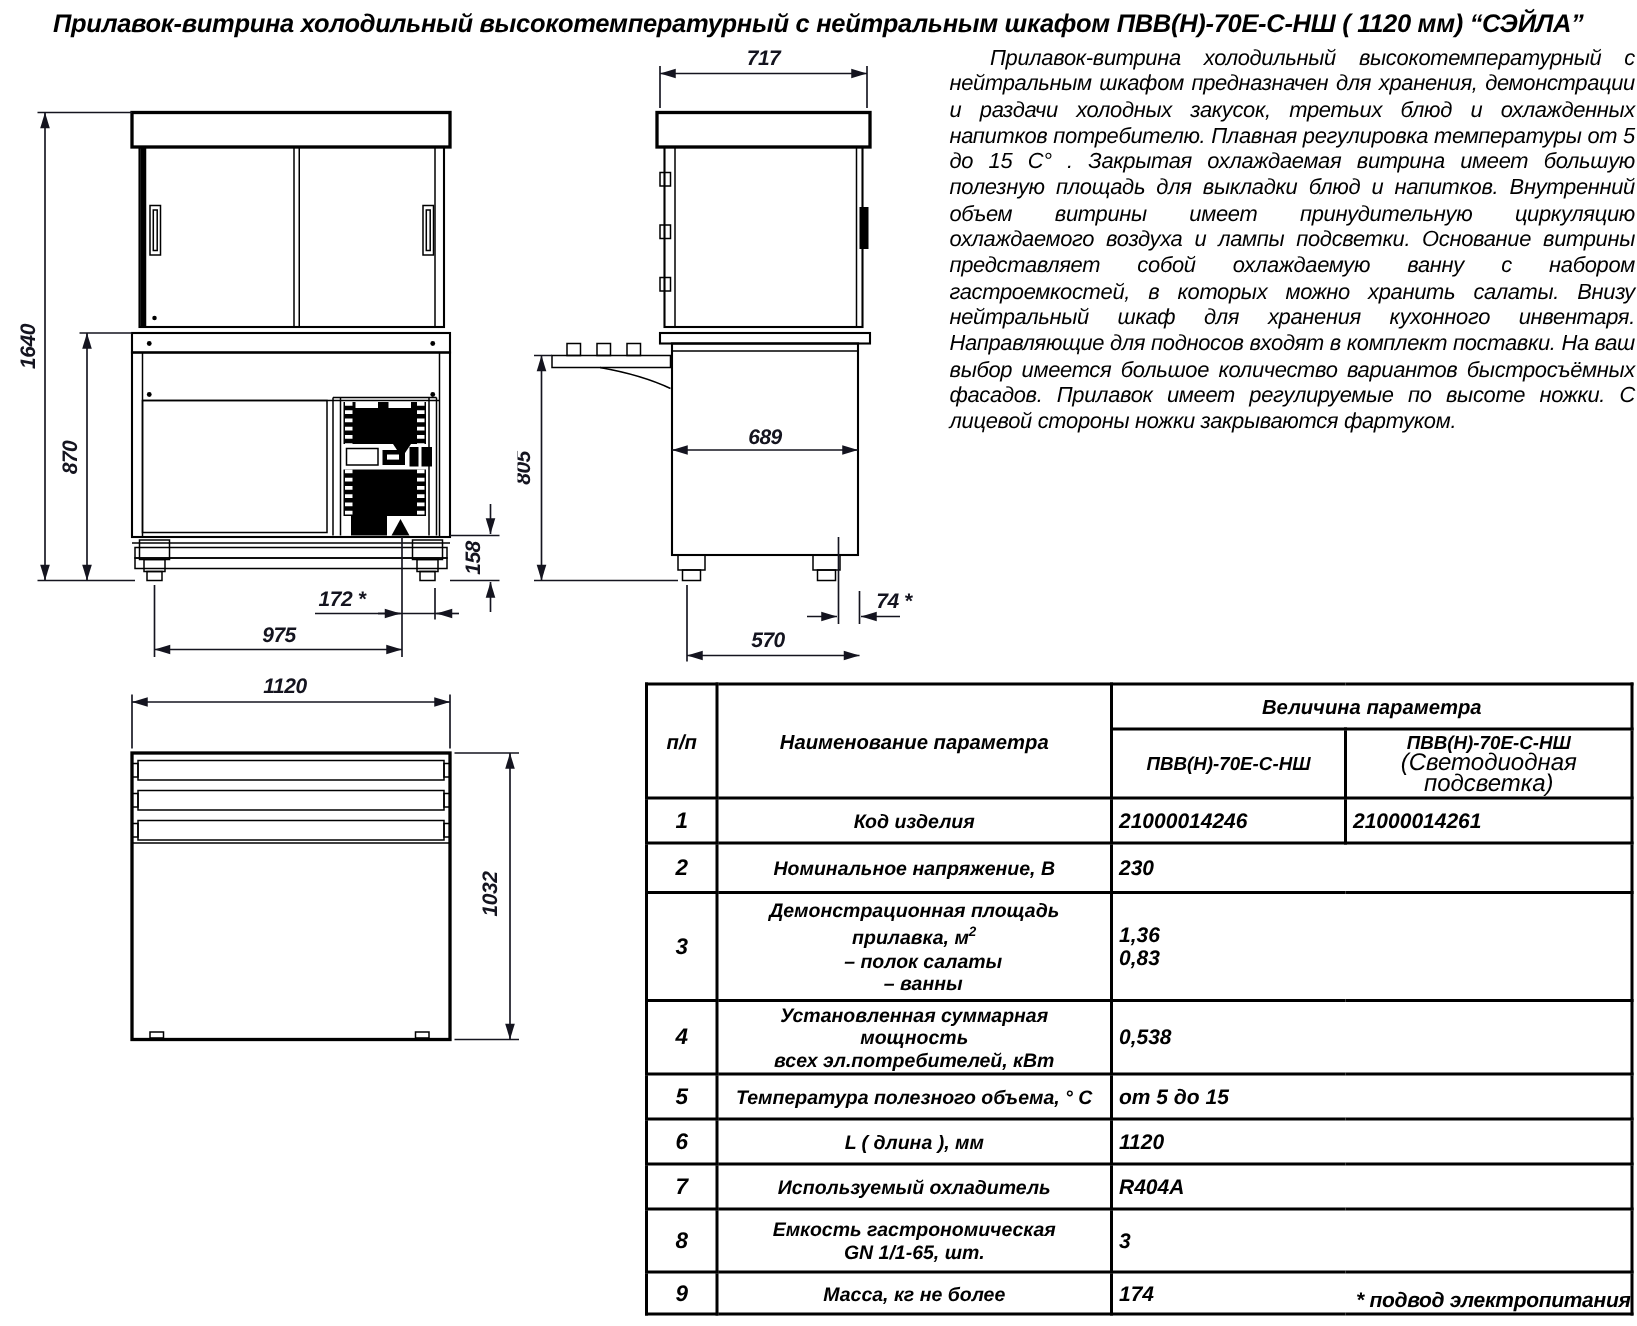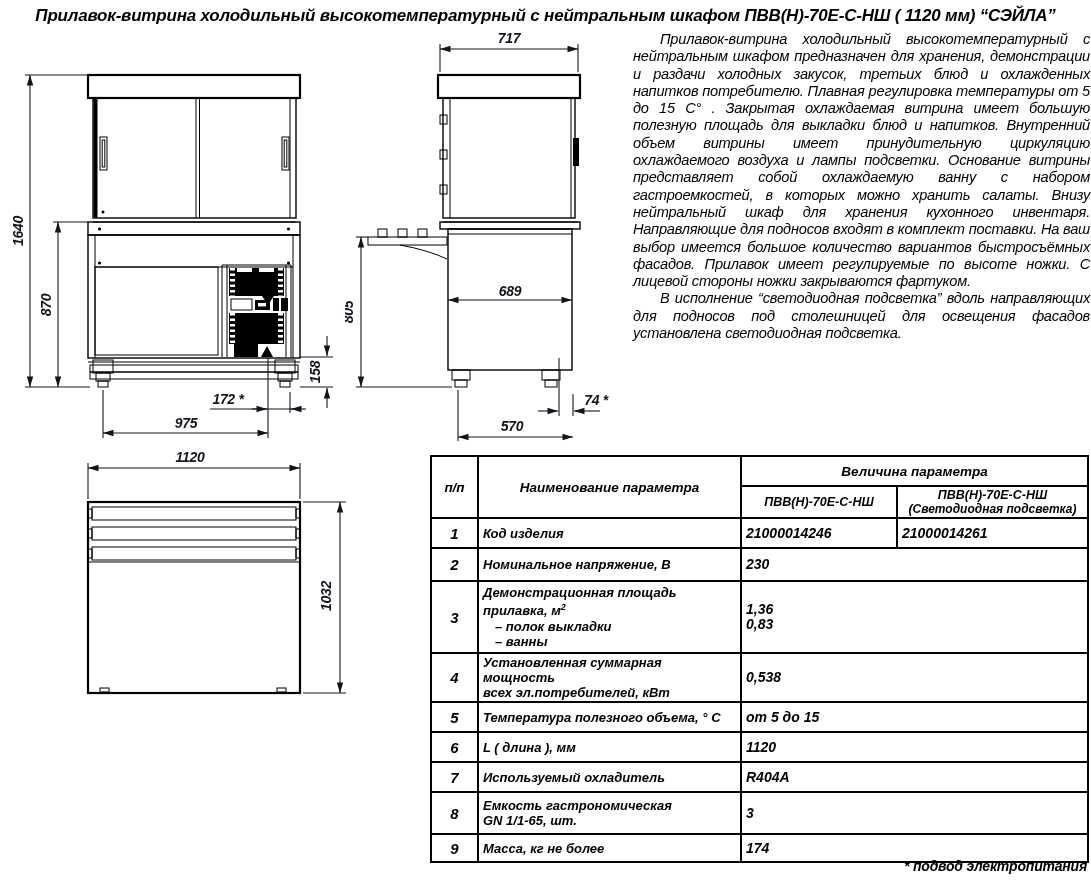--- a/index.html
+++ b/index.html
@@ -25,24 +25,24 @@
   .wht{fill:#fff;stroke:none;}
   .dim{stroke:#14141f;stroke-width:1.1;fill:none;}
   .dtx{font:italic bold 14px "Liberation Sans",sans-serif;fill:#14141f;letter-spacing:-.3px;}
   .spec{
     position:absolute;left:430px;top:455px;width:657px;border-collapse:collapse;
     table-layout:fixed;font:italic bold 13px "Liberation Sans",sans-serif;
   }
   .spec td{border:2px solid #000;padding:1px 4px;vertical-align:middle;overflow:hidden;}
   .hnum,.hname,.hgroup{text-align:center;font-size:13.5px;}
   .numc{text-align:center;font-size:15px;}
-  .namec{text-align:left;padding-left:7px;font-size:13px;line-height:15px;}
+  .namec{text-align:center;padding-left:7px;font-size:13px;line-height:15px;}
   .valc{font-size:14px;line-height:15px;}
   .mdl{text-align:center;font-size:12.5px;line-height:14px;}
-  .mdl .note{display:block;font-weight:bold;font-size:12px;}
+  .mdl .note{display:block;font-weight:normal;font-size:16px;}
   .dash{padding-left:12px;}
   .sup{font-size:9px;vertical-align:super;}
   .vbot{vertical-align:bottom;margin-left:40px;}
   .footnote{
     position:absolute;left:787px;top:858px;width:300px;text-align:right;
     font:italic bold 14px "Liberation Sans",sans-serif;letter-spacing:-.2px;
   }
 </style>
 </head>
 <body>
@@ -241,21 +241,20 @@
       <line x1="303" y1="693" x2="346" y2="693"></line>
       <line x1="340" y1="502" x2="340" y2="693" marker-start="url(#mC)" marker-end="url(#mC)"></line>
     </g>
     <text class="dtx" x="190" y="462" text-anchor="middle">1120</text>
     <text class="dtx" x="331" y="596" text-anchor="middle" transform="rotate(-90 331 596)">1032</text>
   </g>
 </svg>
 
 <div class="desc">
   <p>Прилавок-витрина холодильный высокотемпературный с нейтральным шкафом предназначен для хранения, демонстрации и раздачи холодных закусок, третьих блюд и охлажденных напитков потребителю. Плавная регулировка температуры от 5 до 15 С° . Закрытая охлаждаемая витрина имеет большую полезную площадь для выкладки блюд и напитков. Внутренний объем витрины имеет принудительную циркуляцию охлаждаемого воздуха и лампы подсветки. Основание витрины представляет собой охлаждаемую ванну с набором гастроемкостей, в которых можно хранить салаты. Внизу нейтральный шкаф для хранения кухонного инвентаря. Направляющие для подносов входят в комплект поставки. На ваш выбор имеется большое количество вариантов быстросъёмных фасадов. Прилавок имеет регулируемые по высоте ножки.  С лицевой стороны ножки закрываются фартуком.</p>
-  <p>В исполнение “светодиодная подсветка” вдоль направляющих для подносов под столешницей для освещения фасадов установлена светодиодная подсветка.</p>
 </div>
 
 <table class="spec">
   <colgroup>
     <col style="width:47px">
       <col style="width:263px">
       <col style="width:156px">
       <col style="width:191px">
   </colgroup>
   <tbody>
@@ -283,21 +282,21 @@
       <td class="numc">2</td>
       <td class="namec">Номинальное напряжение, В</td>
       <td class="valc" colspan="2">230</td>
     </tr>
 
     <tr style="height:72px">
       <td class="numc">3</td>
       <td class="namec">
         <div>Демонстрационная площадь</div>
         <div><span>прилавка, м</span><span class="sup">2</span></div>
-        <div class="dash">– полок выкладки</div>
+        <div class="dash">– полок салаты</div>
         <div class="dash">– ванны</div>
       </td>
       <td class="valc vbot" colspan="2">
         <div>1,36</div>
         <div>0,83</div>
       </td>
     </tr>
 
     <tr style="height:44px">
       <td class="numc">4</td>

